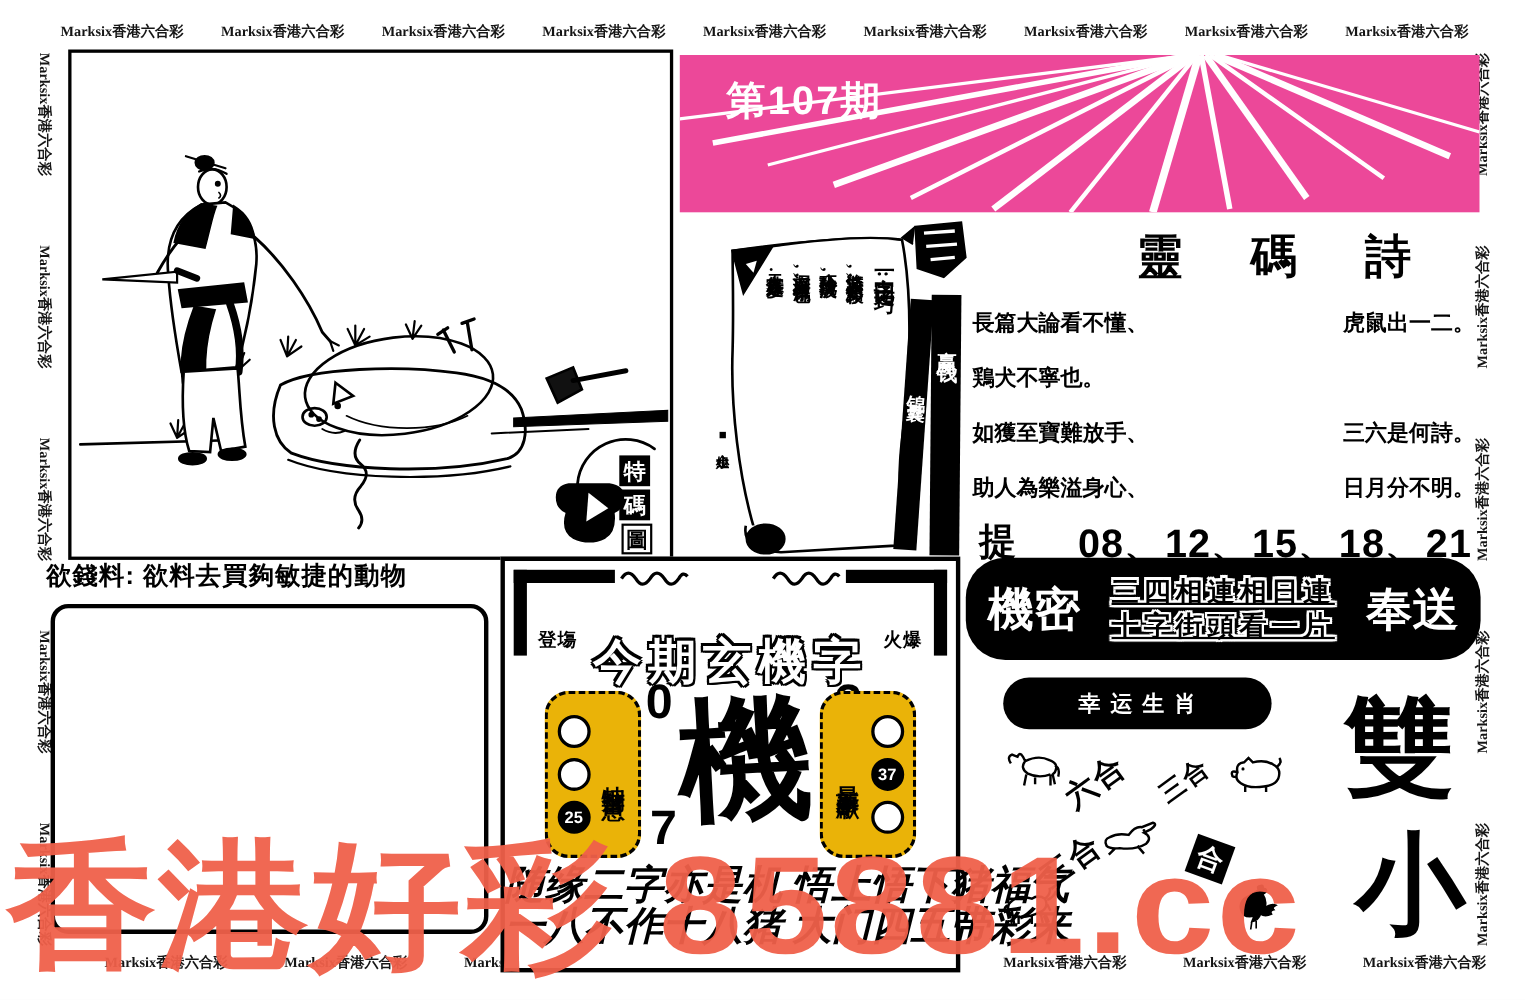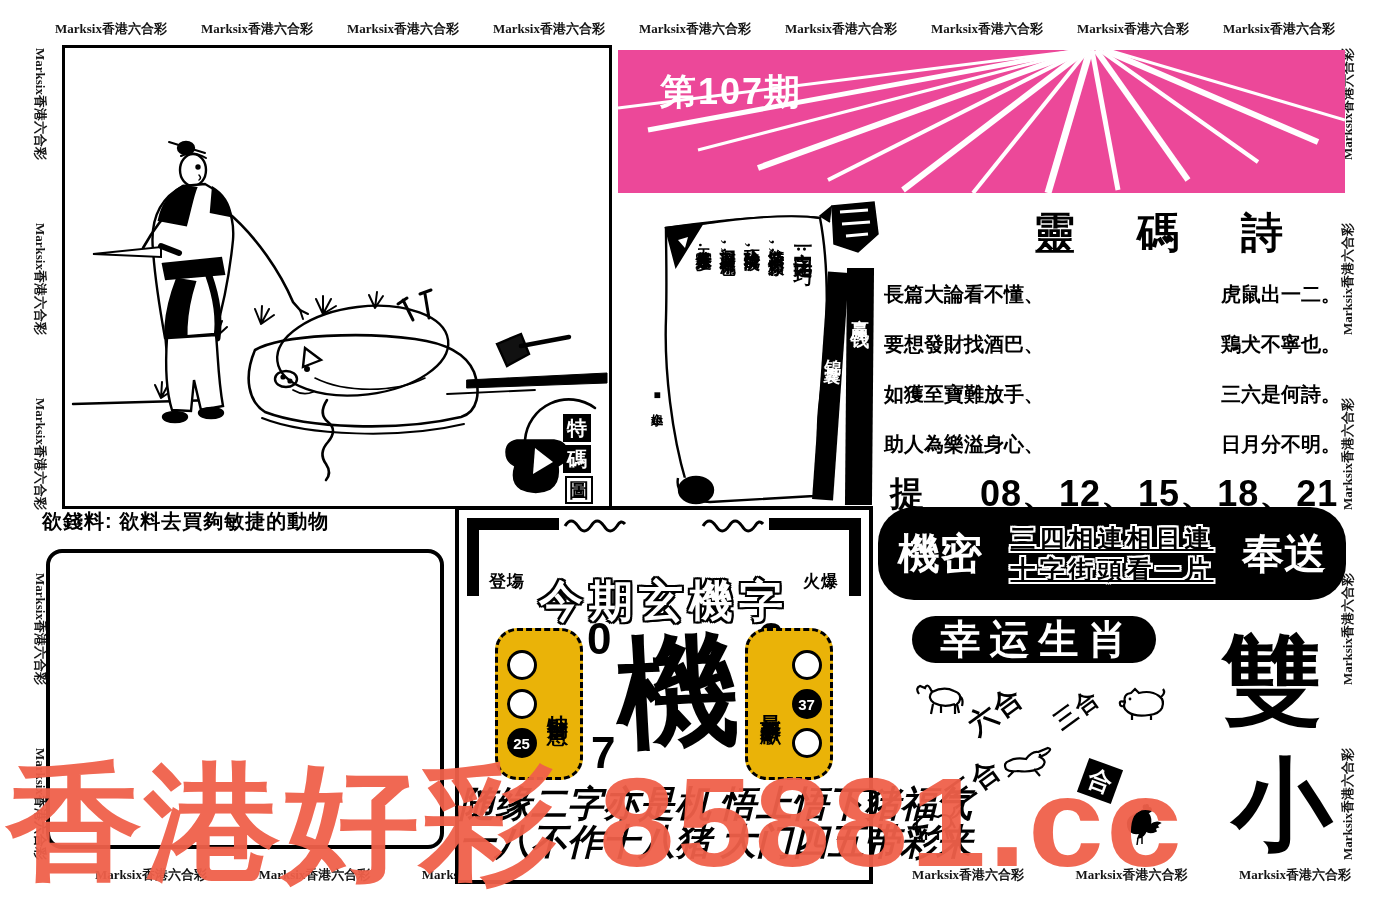--- a/index.html
+++ b/index.html
@@ -53,21 +53,21 @@
   .prov-nums{flex:1;padding-left:34px;font-weight:bold;font-size:36px;line-height:37px;
       letter-spacing:1px;white-space:nowrap;}
   
   .secret-bar{left:878px;top:507px;width:468px;height:93px;background:#000;border-radius:36px;
       display:flex;align-items:center;padding:0 20px;box-sizing:border-box;text-decoration:underline;}
   .secret-end{font-family:"Liberation Serif",serif;font-weight:bold;font-size:42px;color:#fff;white-space:nowrap;}
   .secret-mid{flex:1;text-align:center;font-family:"Liberation Serif",serif;font-weight:bold;font-size:25px;
       line-height:31px;color:#000;letter-spacing:4px;white-space:nowrap;
       text-shadow:-2px -2px 0 #fff,2px -2px 0 #fff,-2px 2px 0 #fff,2px 2px 0 #fff,-2px 0 0 #fff,2px 0 0 #fff,0 -2px 0 #fff,0 2px 0 #fff;}
   
-  .wish-title{left:42px;top:508px;font-size:20px;font-weight:bold;white-space:nowrap;letter-spacing:1px;}
+  .wish-title{left:42px;top:508px;font-size:23px;font-weight:bold;white-space:nowrap;letter-spacing:1px;}
   .wish-box{left:46px;top:549px;width:390px;height:292px;border:4px solid #000;border-radius:16px;background:#fff;}
   
   .mystery-box{left:455px;top:506px;width:410px;height:370px;border:4px solid #000;background:#fff;}
   .mc{background:#000;}
   .m-title-row{left:0;top:22px;width:100%;display:flex;align-items:center;justify-content:center;gap:14px;}
   .m-tag{font-size:17px;font-weight:bold;letter-spacing:1px;}
   .m-title{font-family:"Liberation Serif",serif;font-weight:bold;font-size:44px;color:#fff;letter-spacing:6px;white-space:nowrap;
       text-shadow:-2px -2px 0 #000,2px -2px 0 #000,-2px 2px 0 #000,2px 2px 0 #000,-2px 0 0 #000,2px 0 0 #000,0 -2px 0 #000,0 2px 0 #000;margin-top:40px;}
   .m-num{font-size:44px;font-weight:bold;}
   .m-big{font-family:"Liberation Serif",serif;font-weight:bold;font-size:122px;line-height:1;transform:rotate(-3deg);}
@@ -77,21 +77,21 @@
   .circ{width:30px;height:30px;border:3px solid #000;border-radius:50%;box-sizing:border-box;
       display:flex;align-items:center;justify-content:center;font-size:15px;font-weight:bold;background:#fff;}
   .circ.filled{background:#000;color:#fff;border-color:#000;}
   .dash-label{writing-mode:vertical-rl;font-family:"Liberation Serif",serif;font-weight:bold;
       font-size:21px;letter-spacing:3px;}
   .verse{left:0;width:100%;text-align:left;font-family:"Liberation Serif",serif;font-weight:bold;
       font-style:italic;font-size:36px;white-space:nowrap;}
   .squig{stroke:#000;fill:none;stroke-width:3;}
   
   .z-badge{left:912px;top:616px;width:244px;height:47px;background:#000;border-radius:24px;color:#fff;
-      display:flex;align-items:center;justify-content:center;font-size:40px;font-weight:bold;
+      display:flex;align-items:center;justify-content:center;font-size:20px;font-weight:bold;
       letter-spacing:9px;text-indent:9px;}
   .z-lbl{font-weight:bold;white-space:nowrap;transform:rotate(-36deg);letter-spacing:2px;}
   .z-tile{width:36px;height:36px;background:#000;transform:rotate(20deg);display:flex;align-items:center;
       justify-content:center;color:#fff;font-family:"Liberation Serif",serif;font-weight:bold;font-size:24px;}
   .res{font-weight:900;font-size:100px;line-height:1;}
   
   .watermark{left:6px;top:760px;font-size:126px;font-weight:bold;color:#f0604a;white-space:nowrap;
       letter-spacing:2px;transform:scaleX(1.08);transform-origin:left center;z-index:60;opacity:.95;line-height:1;}
 </style>
 </head>
@@ -259,21 +259,20 @@
   </div>
 
   <div class="abs poem-sec">
     <div class="poem-title">靈碼詩</div>
     <div class="poem-body">
       <div class="p-line">
         <span>長篇大論看不懂、</span>
         <span>虎鼠出一二。</span>
       </div>
       <div class="p-line">
-        <span>要想發財找酒巴、</span>
         <span>鶏犬不寧也。</span>
       </div>
       <div class="p-line">
         <span>如獲至寶難放手、</span>
         <span>三六是何詩。</span>
       </div>
       <div class="p-line">
         <span>助人為樂溢身心、</span>
         <span>日月分不明。</span>
       </div>

